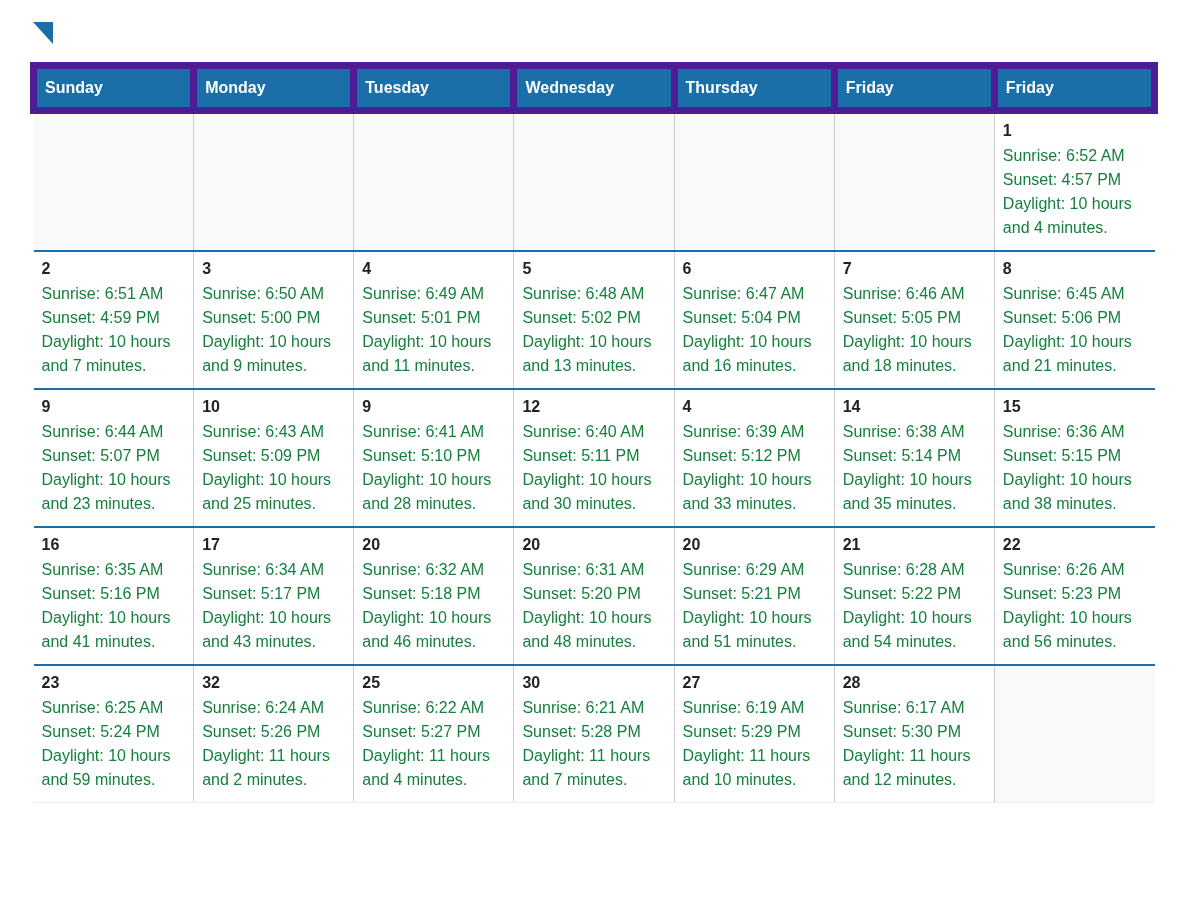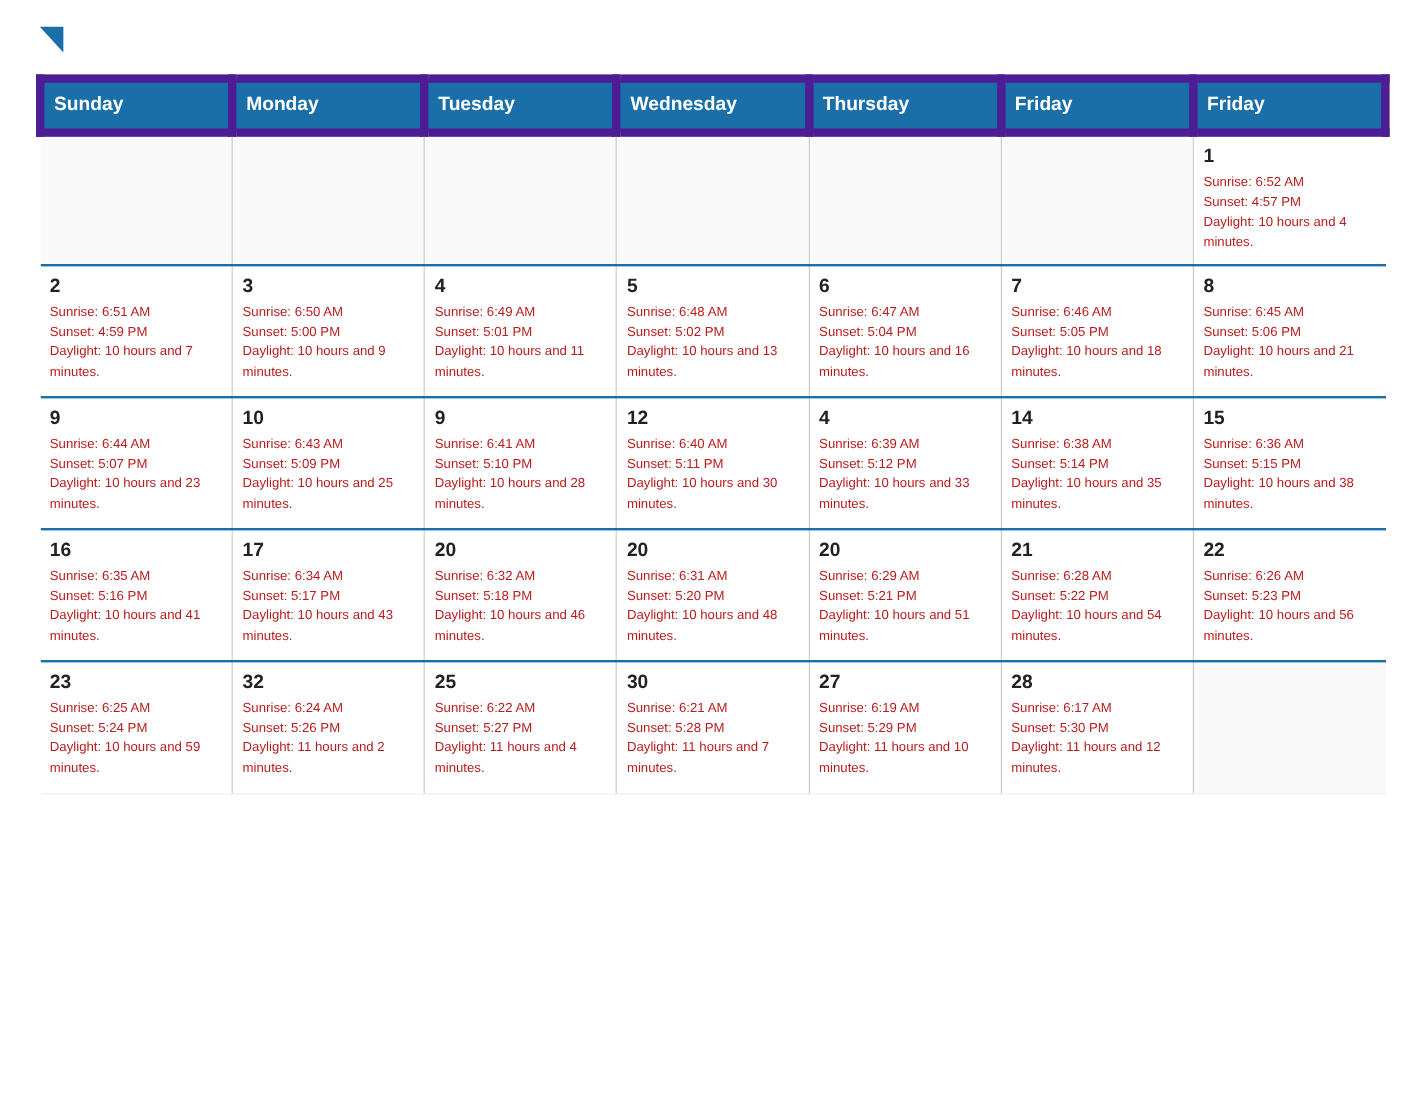--- a/index.html
+++ b/index.html
@@ -86,22 +86,22 @@
       border-right: none;
     }
     .day-number {
       font-size: 16px;
       font-weight: bold;
       color: #222;
       display: block;
       margin-bottom: 4px;
     }
     .day-info {
-      font-size: 11px;
-      color: #b91c1c;
+      font-size: 16px;
+      color: #15803d;
       line-height: 1.5;
     }
     .empty-cell {
       background: #f9f9f9;
     }
   </style>
 </head>
 <body>
 
 <div class="header">

